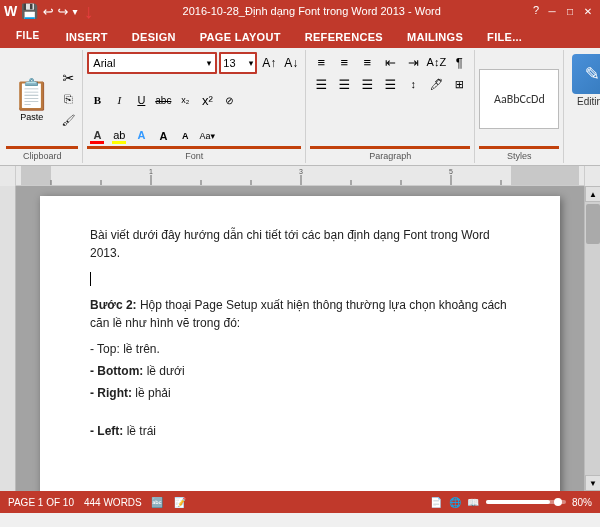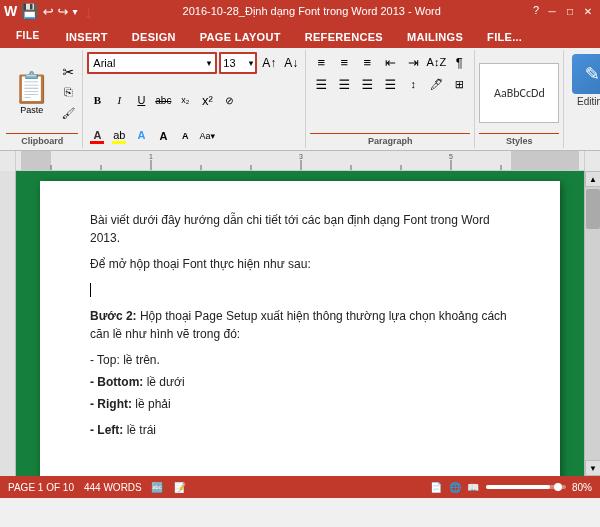--- a/index.html
+++ b/index.html
@@ -77,22 +77,21 @@
       padding: 2px 4px;
       min-width: fit-content;
     }
     .ribbon-group:last-child { border-right: none; }
     .group-label {
       font-size: 9px;
       text-align: center;
       color: #555;
       margin-top: auto;
       padding-top: 2px;
-      border-top: 1px solid #c2410c;
-      font-weight: bold;
+      border-top: 3px solid #c2410c;
     }
     .group-content { display: flex; align-items: center; gap: 1px; flex: 1; }
 
     
     .paste-btn {
       display: flex;
       flex-direction: column;
       align-items: center;
       padding: 2px 6px;
       cursor: pointer;
@@ -227,21 +226,21 @@
       border-right: 1px solid #bbb;
       flex-shrink: 0;
     }
     .doc-scroll {
       flex: 1;
       overflow: hidden;
       display: flex;
       flex-direction: column;
       align-items: center;
       padding: 10px 4px;
-      background: #15803d;
+      background: #a3a3a3;
     }
     .doc-page {
       background: white;
       width: 520px;
       min-height: 380px;
       box-shadow: 2px 2px 8px rgba(0,0,0,0.4);
       padding: 30px 50px 20px 50px;
       position: relative;
       font-size: 12px;
       line-height: 1.5;
@@ -373,20 +372,21 @@
         </div>
         <div class="color-btn" title="Text Effects">
           <span style="font-size:11px; color:#3399ff; font-weight:bold;">A</span>
           <div class="color-swatch" style="background:transparent;"></div>
         </div>
         <button class="format-btn" style="font-size:11px; font-weight:bold;">A</button>
         <button class="format-btn" style="font-size:9px; font-weight:bold;">A</button>
         <button class="format-btn" style="font-size:9px;">Aa▾</button>
       </div>
     </div>
+    <div class="group-label">Font</div>
   </div>
 
   <div class="ribbon-group">
     <div class="group-content" style="flex-direction:column; gap:2px; align-items:flex-start;">
       <div style="display:flex; gap:1px;">
         <button class="para-btn" title="Bullets" style="font-size:13px;">≡</button>
         <button class="para-btn" title="Numbering" style="font-size:13px;">≡</button>
         <button class="para-btn" title="Multilevel List" style="font-size:13px;">≡</button>
         <button class="para-btn" title="Decrease Indent" style="font-size:13px;">⇤</button>
         <button class="para-btn" title="Increase Indent" style="font-size:13px;">⇥</button>
@@ -456,33 +456,30 @@
 
 <div style="display:flex; background:#808080; flex:1; height: 305px;">
   <div class="side-ruler-vert"></div>
   <div class="doc-scroll">
     <div class="doc-page">
 
       <p style="margin-bottom:8px;">
         <span>Bài viết dưới đây hướng dẫn chi tiết tới các bạn định dạng Font trong Word 2013.</span>
       </p>
       <p style="margin-bottom:8px;">
-        <span>Để mở hộp thoại Font thực hiện như sau:</span>
-      </p>
-      <p style="margin-bottom:8px;">
         <span class="doc-cursor"></span>
       </p>
       <p style="margin-bottom:8px;">
         <span class="doc-bold">Bước 2:</span><span> Hộp thoại Page Setup xuất hiện thông thường lựa chọn khoảng cách căn lề như hình vẽ trong đó:</span>
       </p>
       <p style="margin-bottom:4px;">- Top: lề trên.</p>
       <p style="margin-bottom:4px;">
         <span class="doc-bold">- Bottom:</span><span> lề dưới</span>
       </p>
-      <p style="margin-bottom:8px;">
+      <p style="margin-bottom:20px;">
         <span class="doc-bold">- Right:</span><span> lề phải</span>
       </p>
       <p style="margin-bottom:19px;">
         <span class="doc-bold">- Left:</span><span> lề trái</span>
       </p>
 
     </div>
   </div>
   <div class="scroll-bar">
     <div class="scroll-btn">▲</div>

